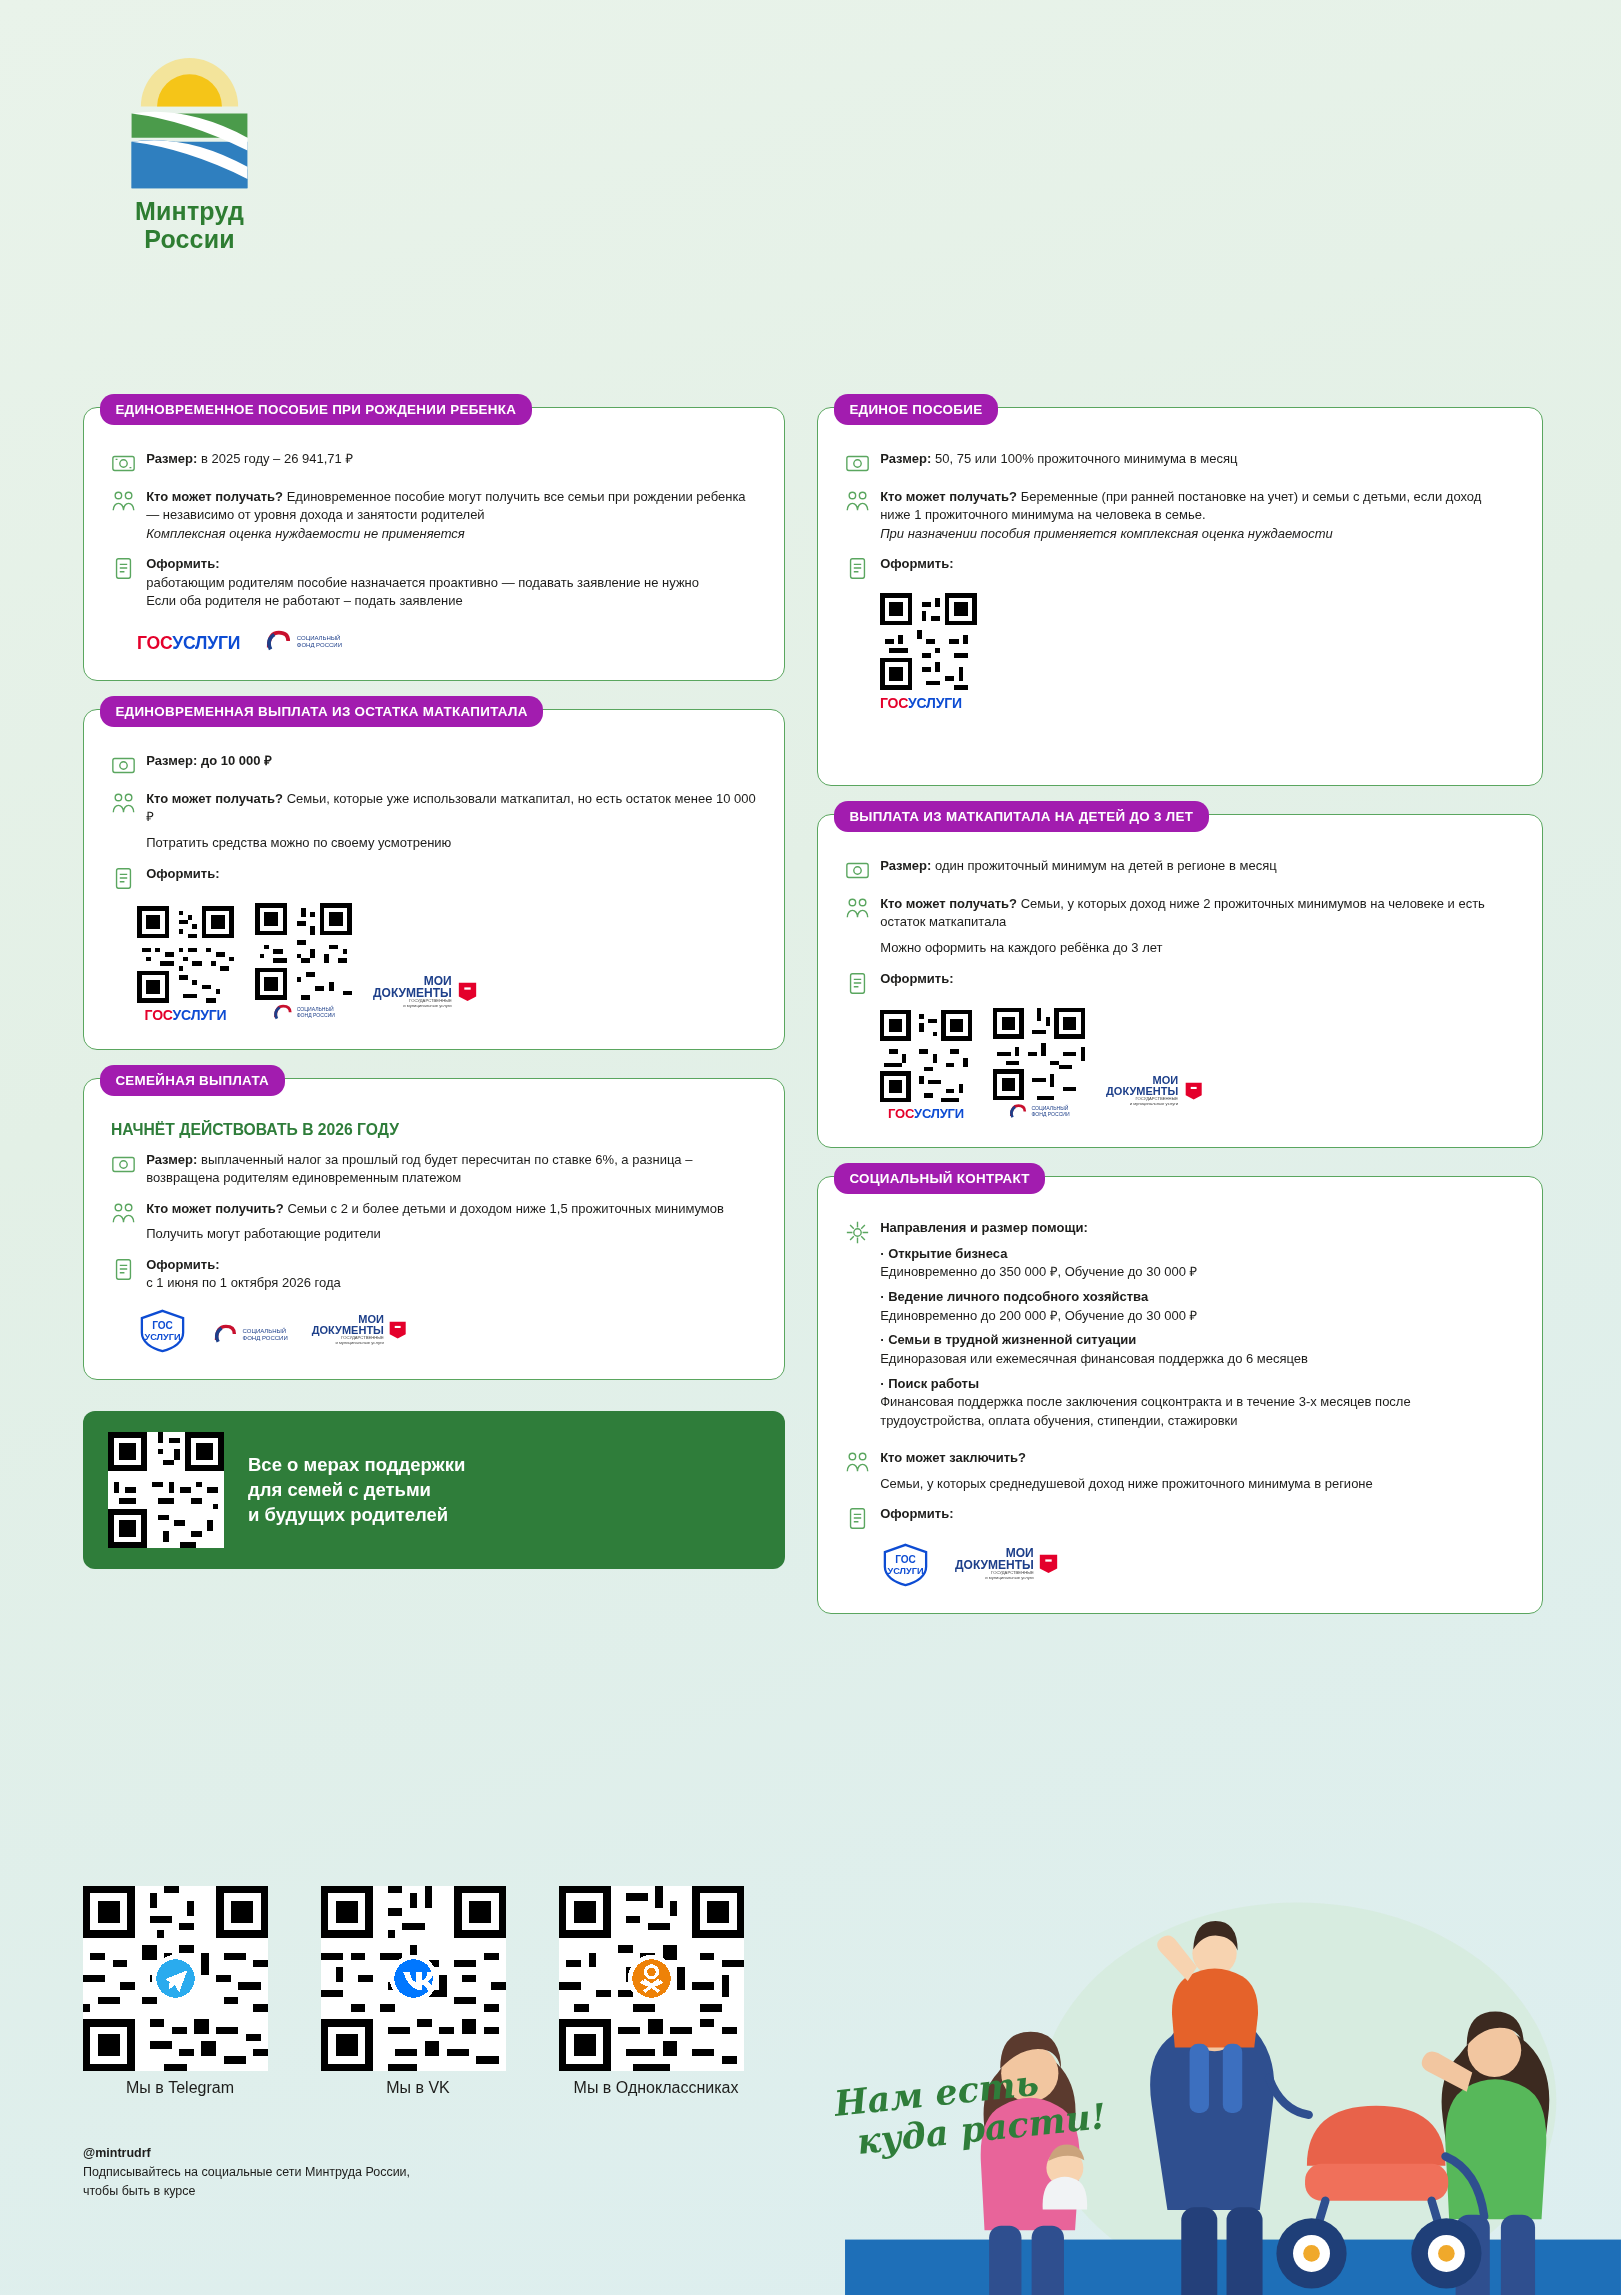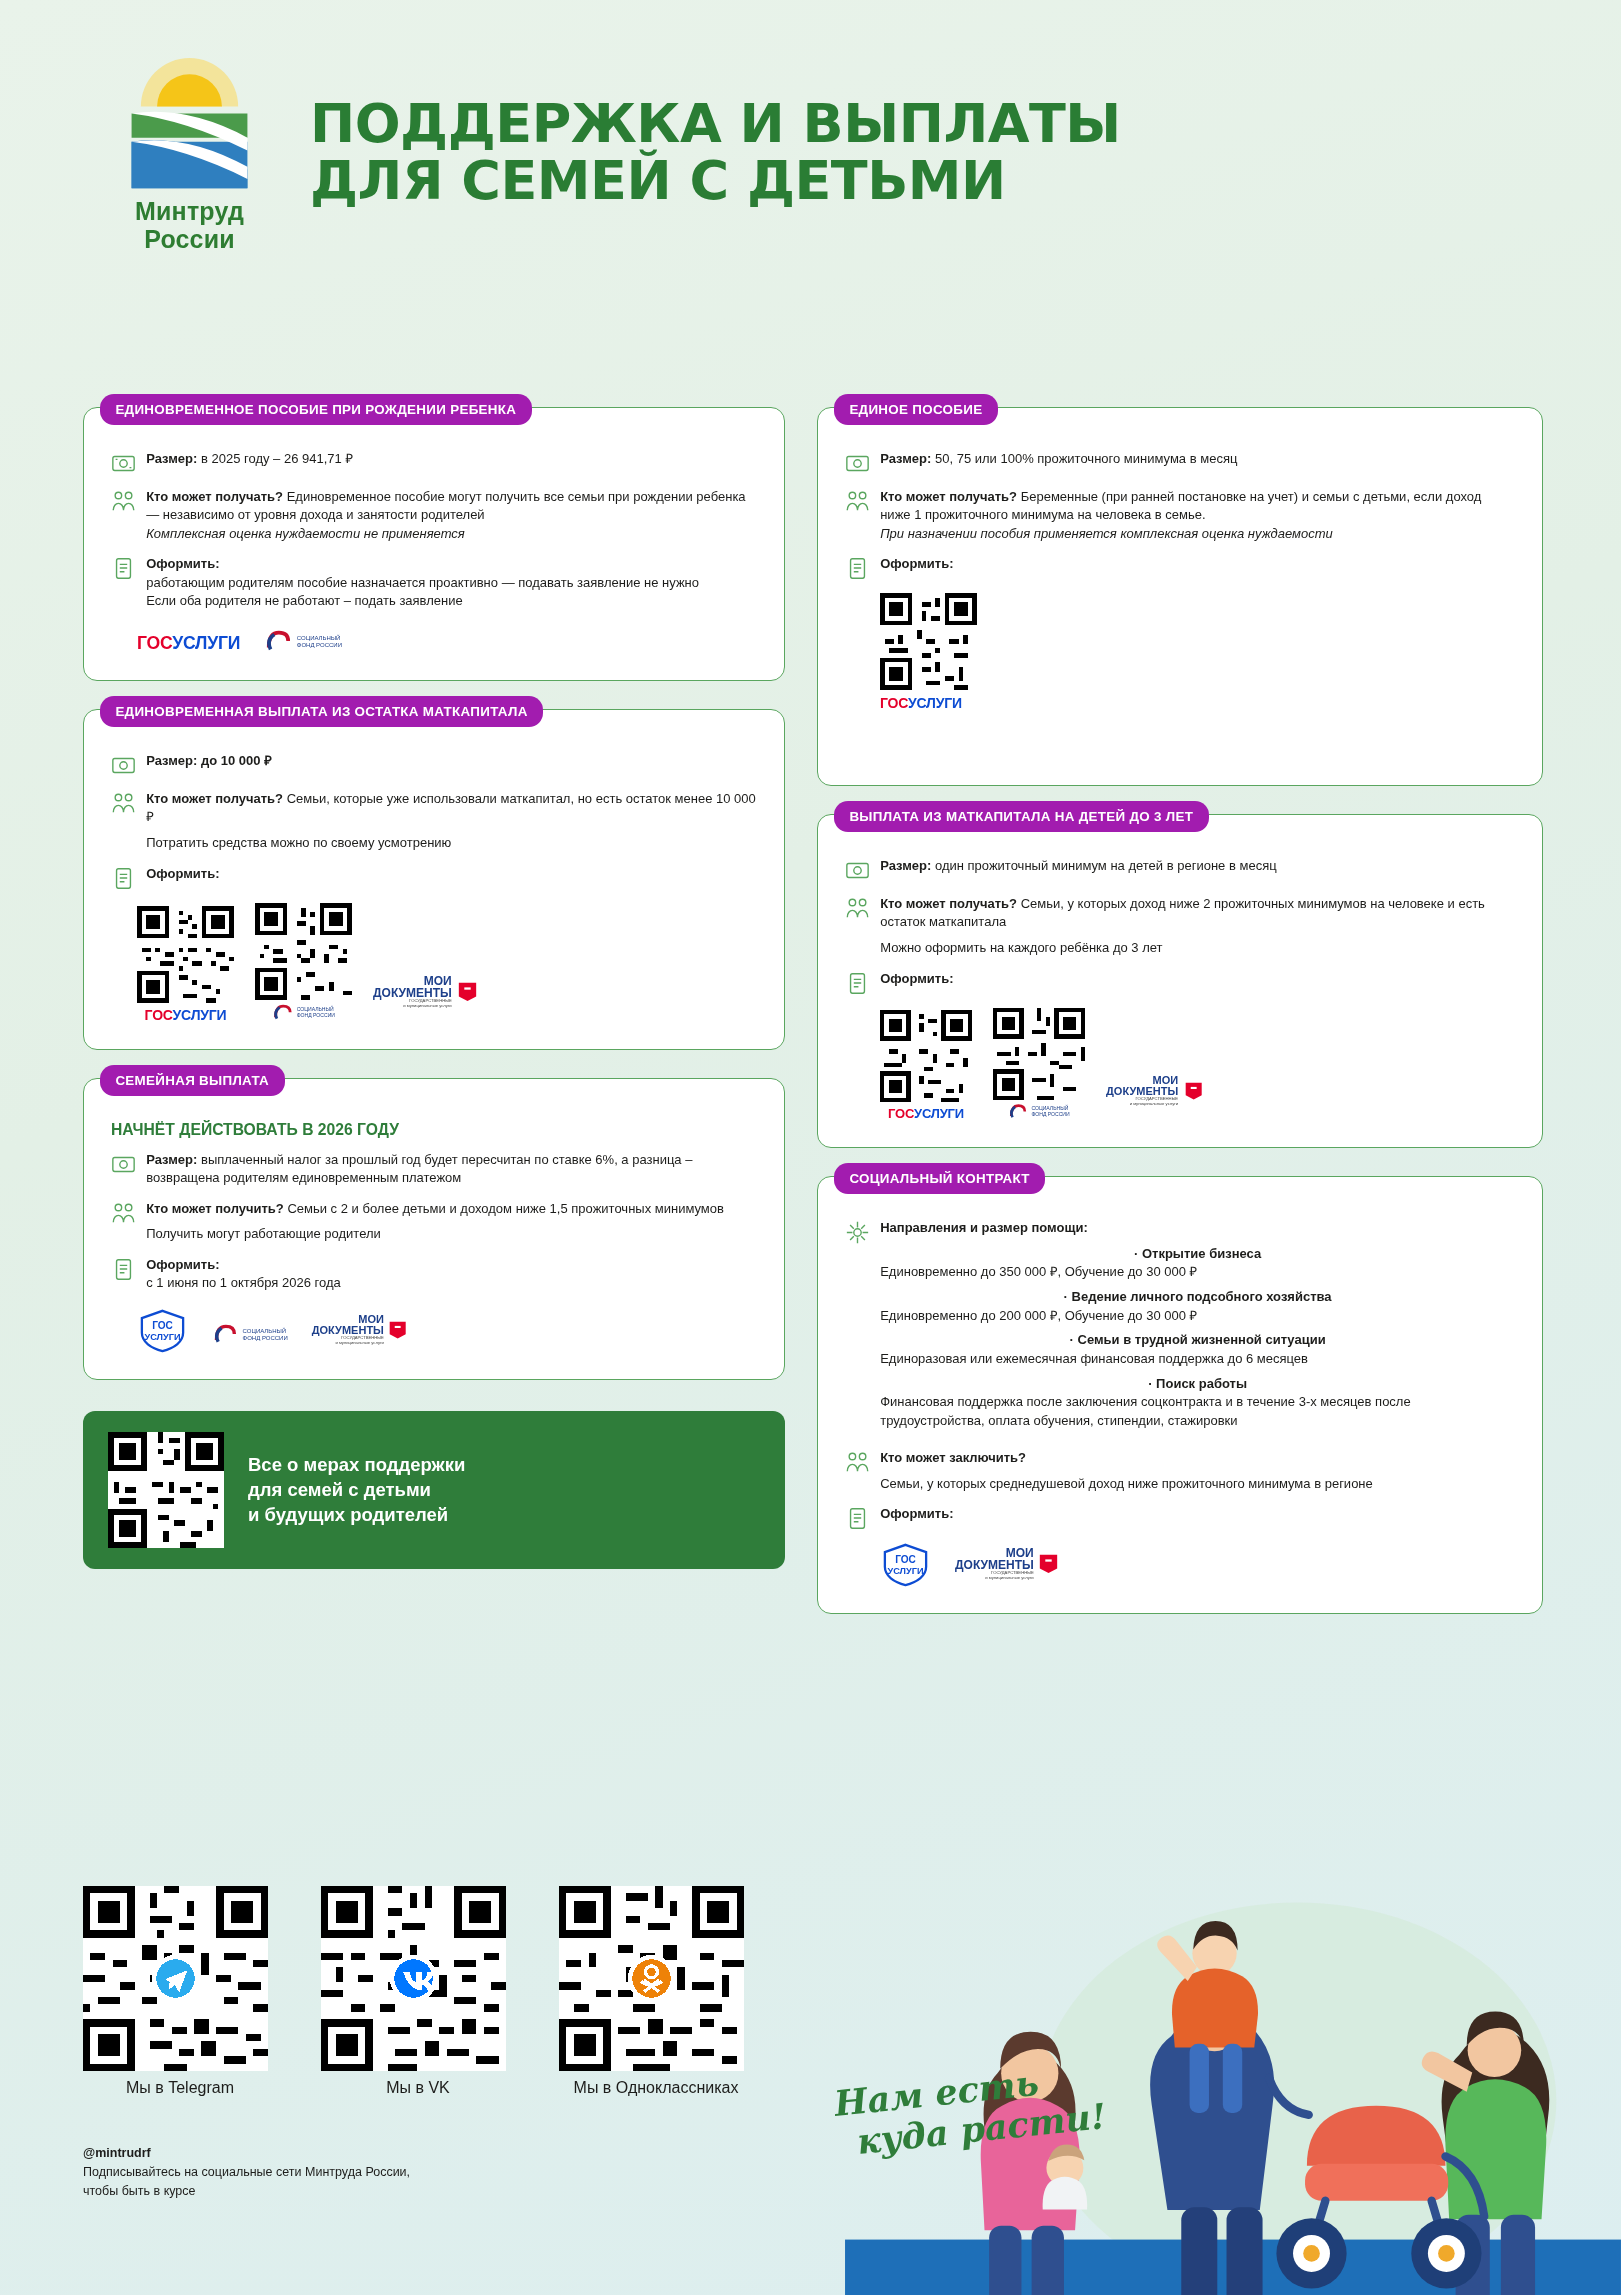--- a/index.html
+++ b/index.html
@@ -62,21 +62,21 @@
   .footer { position:absolute; left: 83px; top: 2144px; }
   .handle { font-size: 27px; font-weight: bold; color:#2f7d3a; margin: 0 0 7.4px 0; }
   .footer p { margin: 0; font-size: 12.5px; line-height:1.5; color:#1d1d1b; }
 
   
   .illus { position:absolute; right: 0; bottom: 0; width: 776px; height: 545px; }
   .slogan { position:absolute; left: 836px; top: 2070px; transform: rotate(-6deg);
      font-family:"DejaVu Serif", serif; font-style: italic; font-weight: bold; color:#2f7d3a; font-size: 35px; line-height:1.15; }
   .bullets { margin: 0; padding-left: 0; list-style:none; }
   .bullets li { font-size: 13px; line-height:1.42; margin-bottom: 6.5px; }
-  .bullets li b { display:block;text-align:center; }
+  .bullets li b { display:block; }
   .bdot:before { content:"·  "; font-weight:bold; }
 </style>
 </head>
 <body>
 
 <div class="header">
   <div class="logo-block">
     <div class="logo-mark">
       <svg width="153" height="139" viewBox="0 0 330 300">
         <path d="M60 120 A105 105 0 0 1 270 120 Z" fill="#f3e49b"></path>
@@ -85,26 +85,20 @@
         <path d="M40 196 h250 v100 a0 0 0 0 1 0 0 h-250 z" fill="#2f7fbf"></path>
         <path d="M40 196 q110 -20 250 60 v40 h-250 z" fill="#2f7fbf"></path>
         <path d="M40 135 q120 15 250 80 v-28 q-130 -70 -250 -52 z" fill="#ffffff"></path>
         <path d="M40 196 q120 15 250 80 v-26 q-130 -72 -250 -54 z" fill="#ffffff"></path>
       </svg>
     </div>
     <div class="logo-text">
       <span>Минтруд</span><br>
       <span>России</span>
     </div>
-  </div>
-  <div class="title">
-    <h1>
-      <span>ПОДДЕРЖКА И ВЫПЛАТЫ</span><br>
-      <span>ДЛЯ СЕМЕЙ С ДЕТЬМИ</span>
-    </h1>
   </div>
 </div>
 
 <div class="grid">
 
   <div class="col left">
 
     <div class="card">
       <div class="card-title">ЕДИНОВРЕМЕННОЕ ПОСОБИЕ ПРИ РОЖДЕНИИ РЕБЕНКА</div>
 

